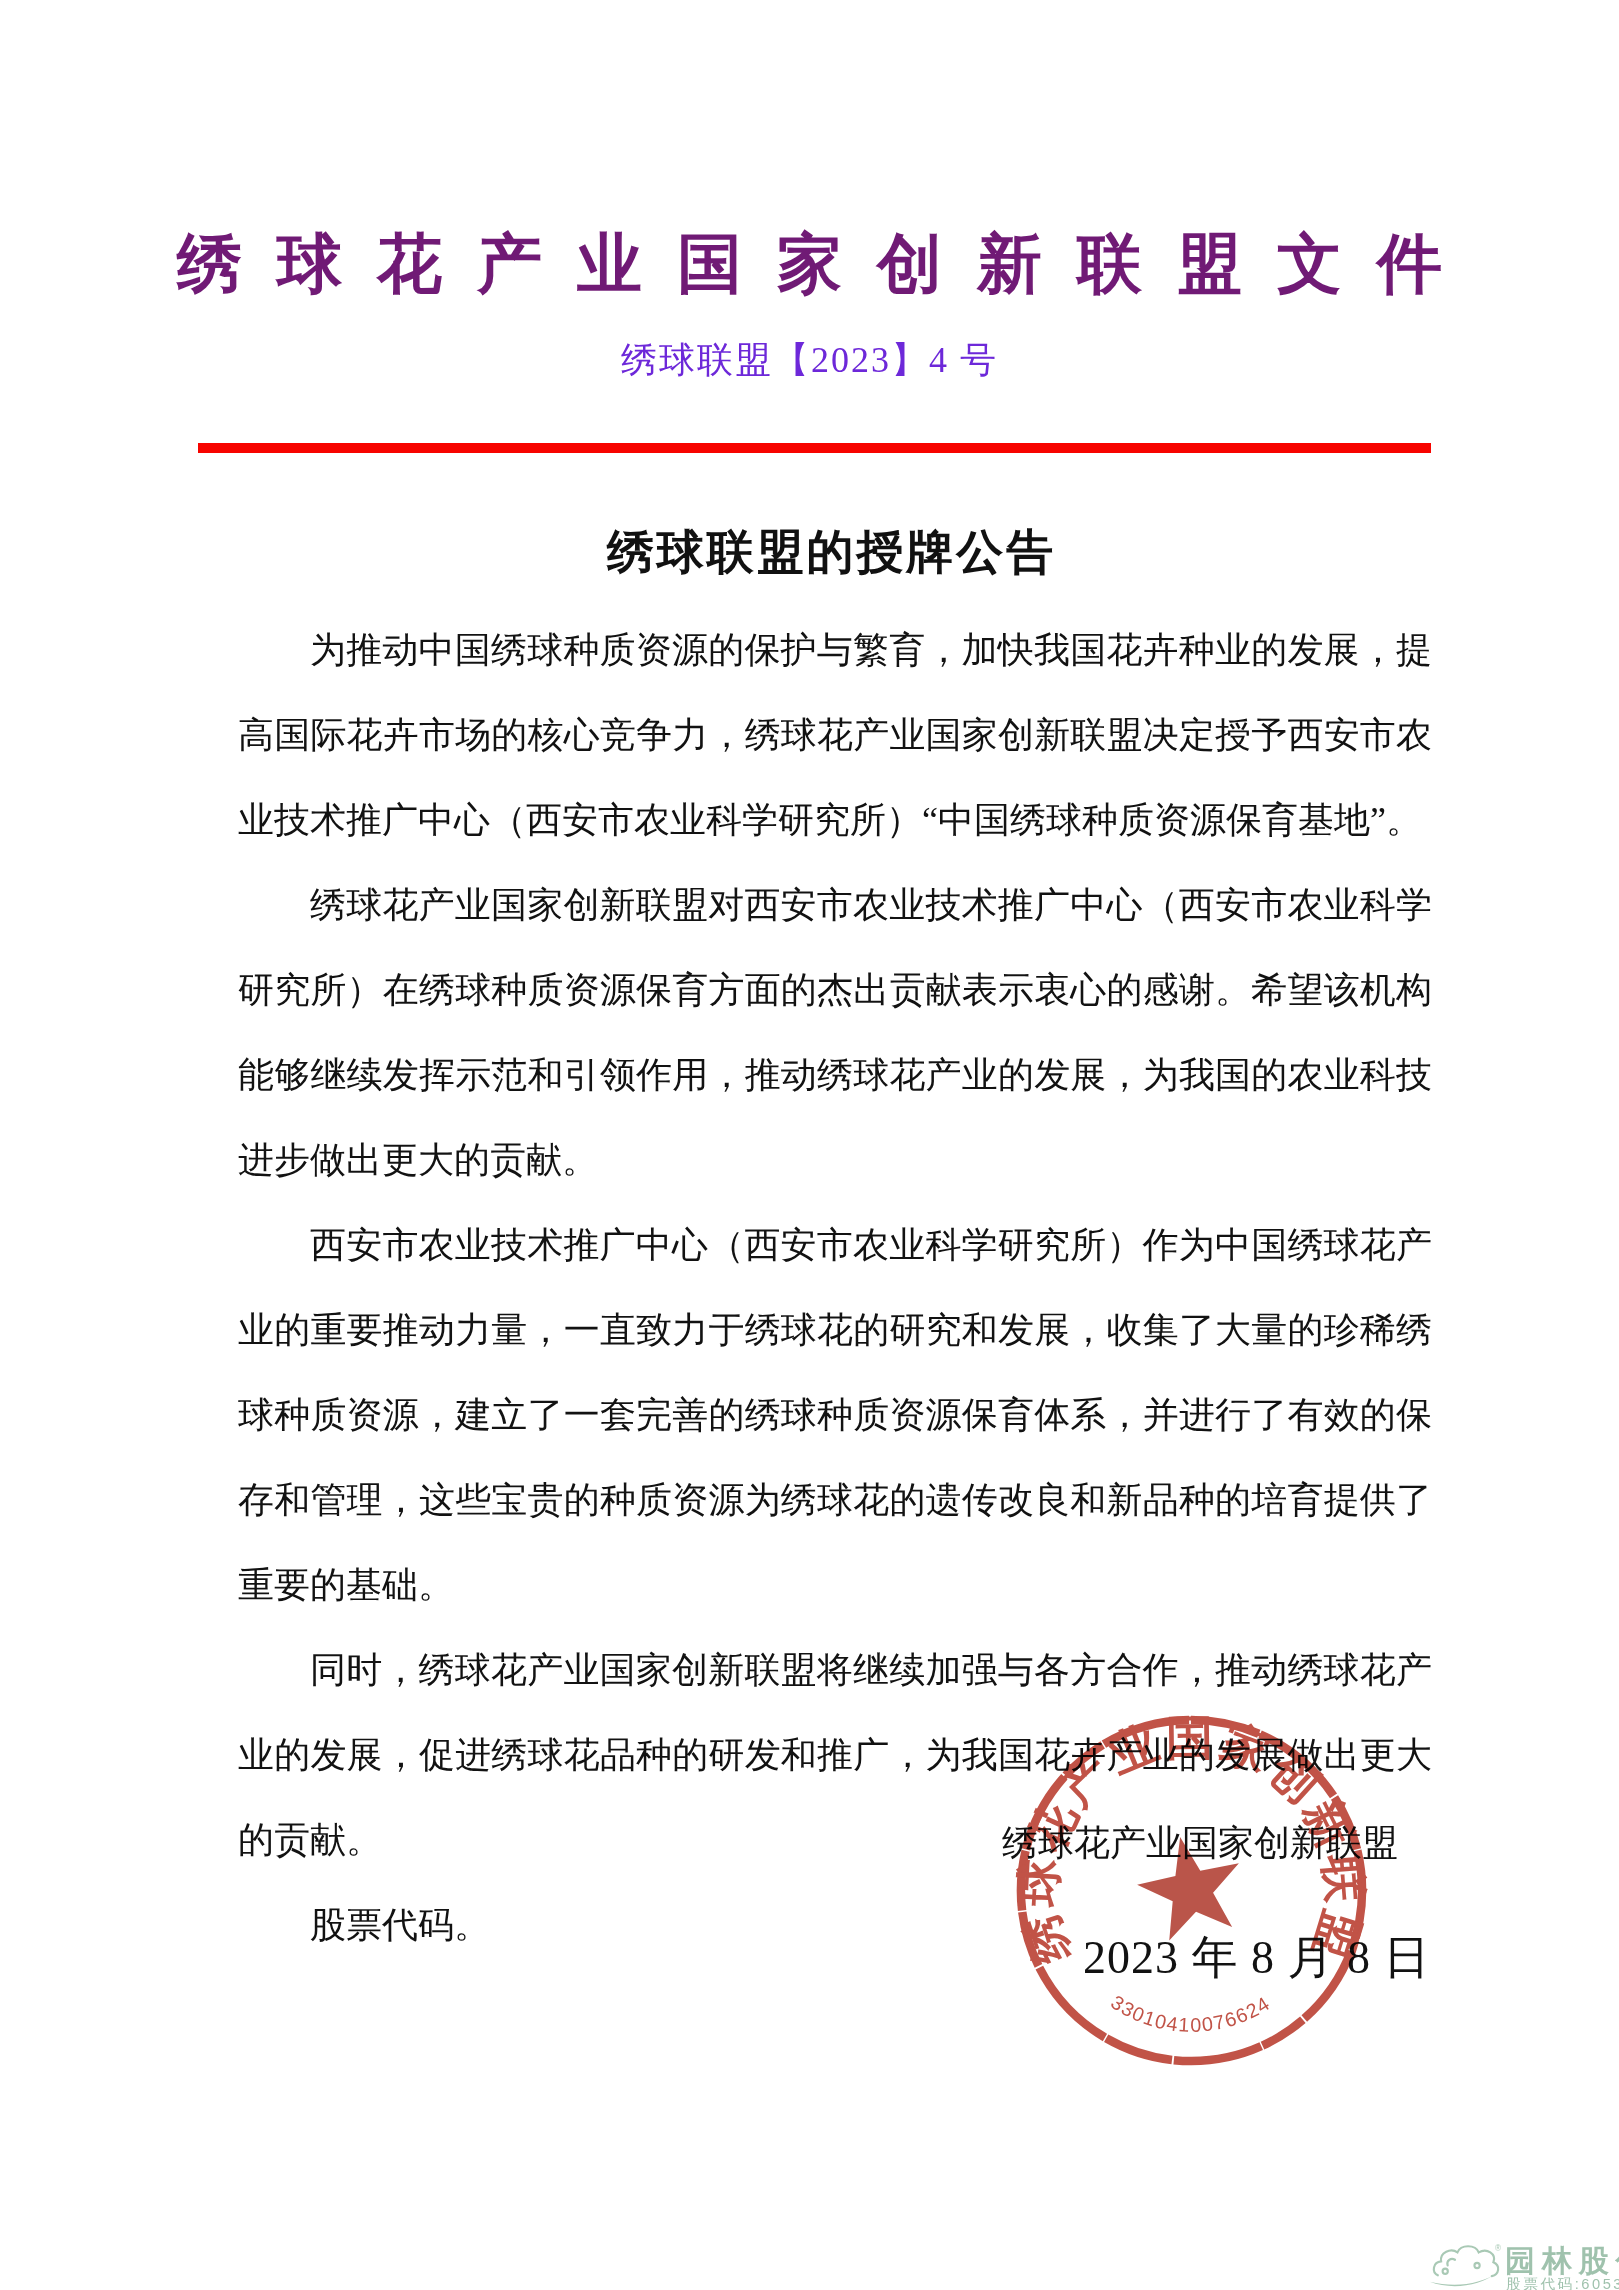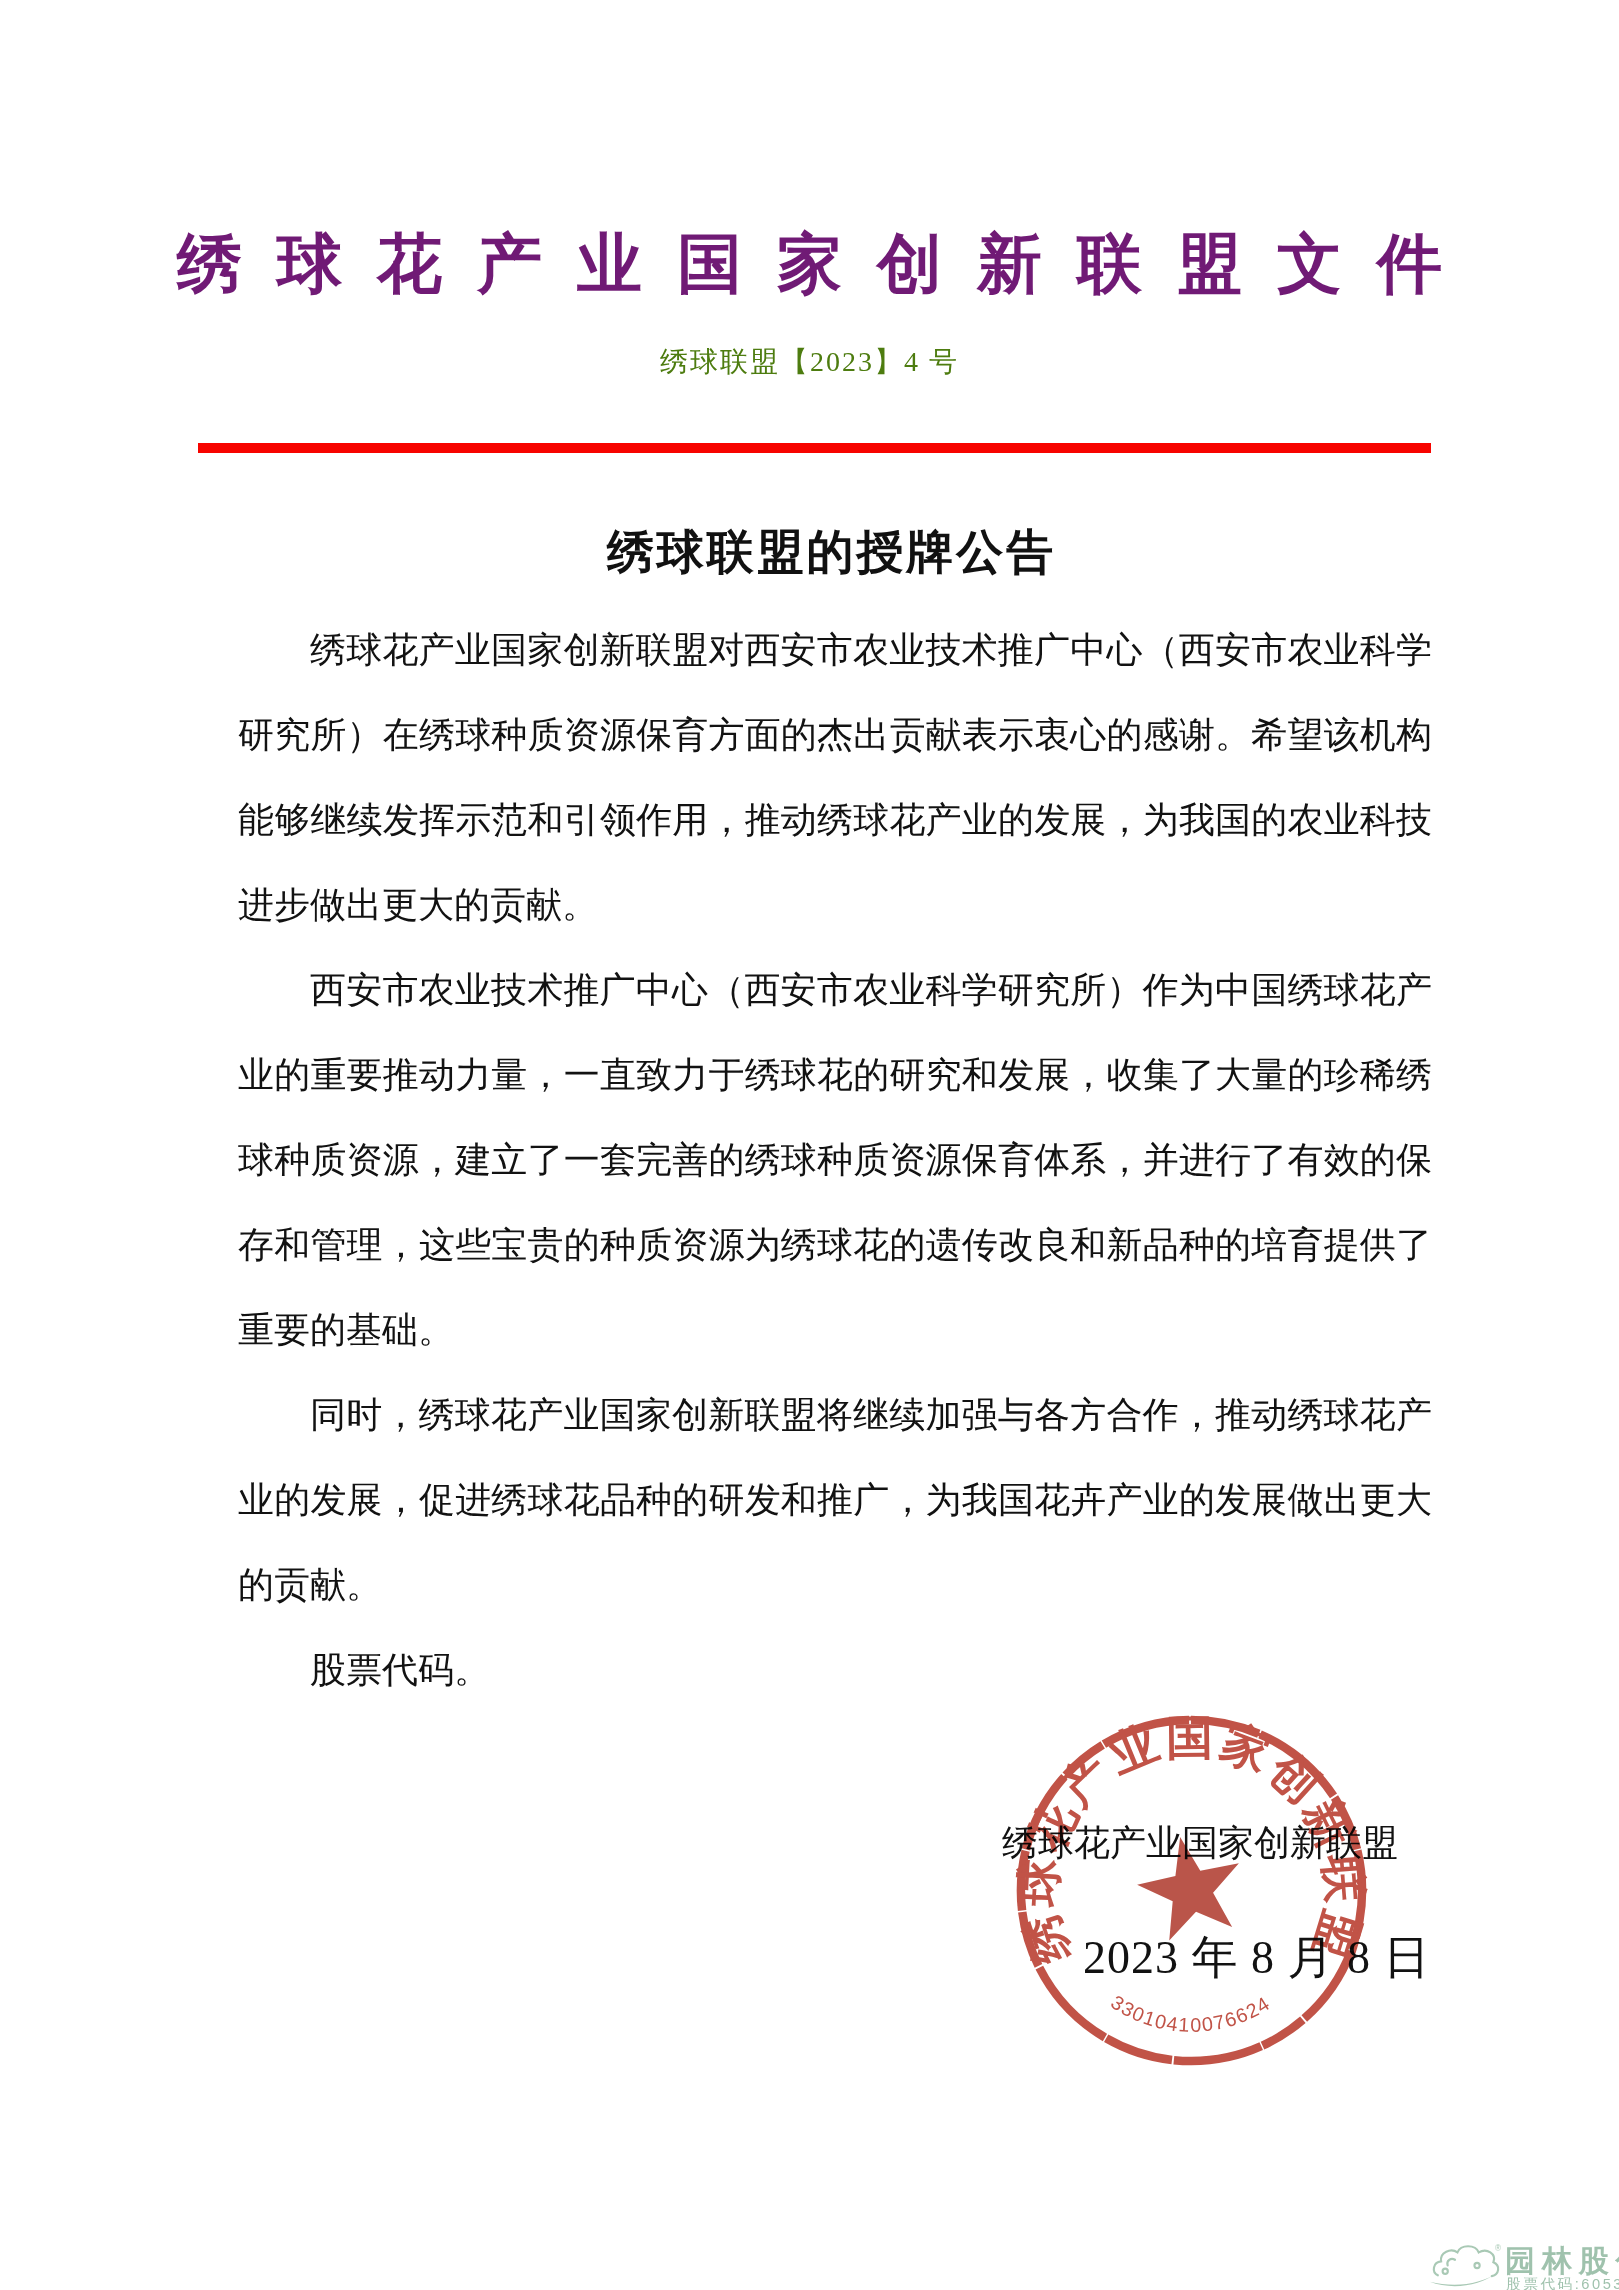--- a/index.html
+++ b/index.html
@@ -16,24 +16,24 @@
   .banner-title{
     position:absolute;top:220px;left:0;right:0;
     text-align:center;
     font-size:65px;font-weight:bold;
     color:#701a75;
     letter-spacing:35px;
     padding-left:35px;         
     white-space:nowrap;
   }
   .doc-number{
-    position:absolute;top:343px;left:0;right:0;
+    position:absolute;top:336px;left:0;right:0;
     text-align:center;
-    font-size:28px;
-    color:#4d7c0f;
+    font-size:36px;
+    color:#6d28d9;
     letter-spacing:2px;
   }
   .red-rule{
     position:absolute;top:443px;left:198px;
     width:1233px;height:9.8px;
     background:#f70400;
   }
   .announce-title{
     position:absolute;top:521px;left:0;right:0;
     text-align:center;
@@ -95,20 +95,21 @@
 
   <div class="banner-title">绣球花产业国家创新联盟文件</div>
 
   <div class="doc-number">绣球联盟【2023】4 号</div>
 
   <div class="red-rule"></div>
 
   <div class="announce-title">绣球联盟的授牌公告</div>
 
   <div class="body-text">
+      <p>为推动中国绣球种质资源的保护与繁育，加快我国花卉种业的发展，提高国际花卉市场的核心竞争力，绣球花产业国家创新联盟决定授予西安市农业技术推广中心（西安市农业科学研究所）“中国绣球种质资源保育基地”。</p>
       <p>绣球花产业国家创新联盟对西安市农业技术推广中心（西安市农业科学研究所）在绣球种质资源保育方面的杰出贡献表示衷心的感谢。希望该机构能够继续发挥示范和引领作用，推动绣球花产业的发展，为我国的农业科技进步做出更大的贡献。</p>
       <p>西安市农业技术推广中心（西安市农业科学研究所）作为中国绣球花产业的重要推动力量，一直致力于绣球花的研究和发展，收集了大量的珍稀绣球种质资源，建立了一套完善的绣球种质资源保育体系，并进行了有效的保存和管理，这些宝贵的种质资源为绣球花的遗传改良和新品种的培育提供了重要的基础。</p>
       <p>同时，绣球花产业国家创新联盟将继续加强与各方合作，推动绣球花产业的发展，促进绣球花品种的研发和推广，为我国花卉产业的发展做出更大的贡献。</p>
       <p>股票代码。</p>
     </div>
 
   <div class="signature-org">绣球花产业国家创新联盟</div>
 
   <div class="signature-date">2023 年 8 月 8 日</div>
 

